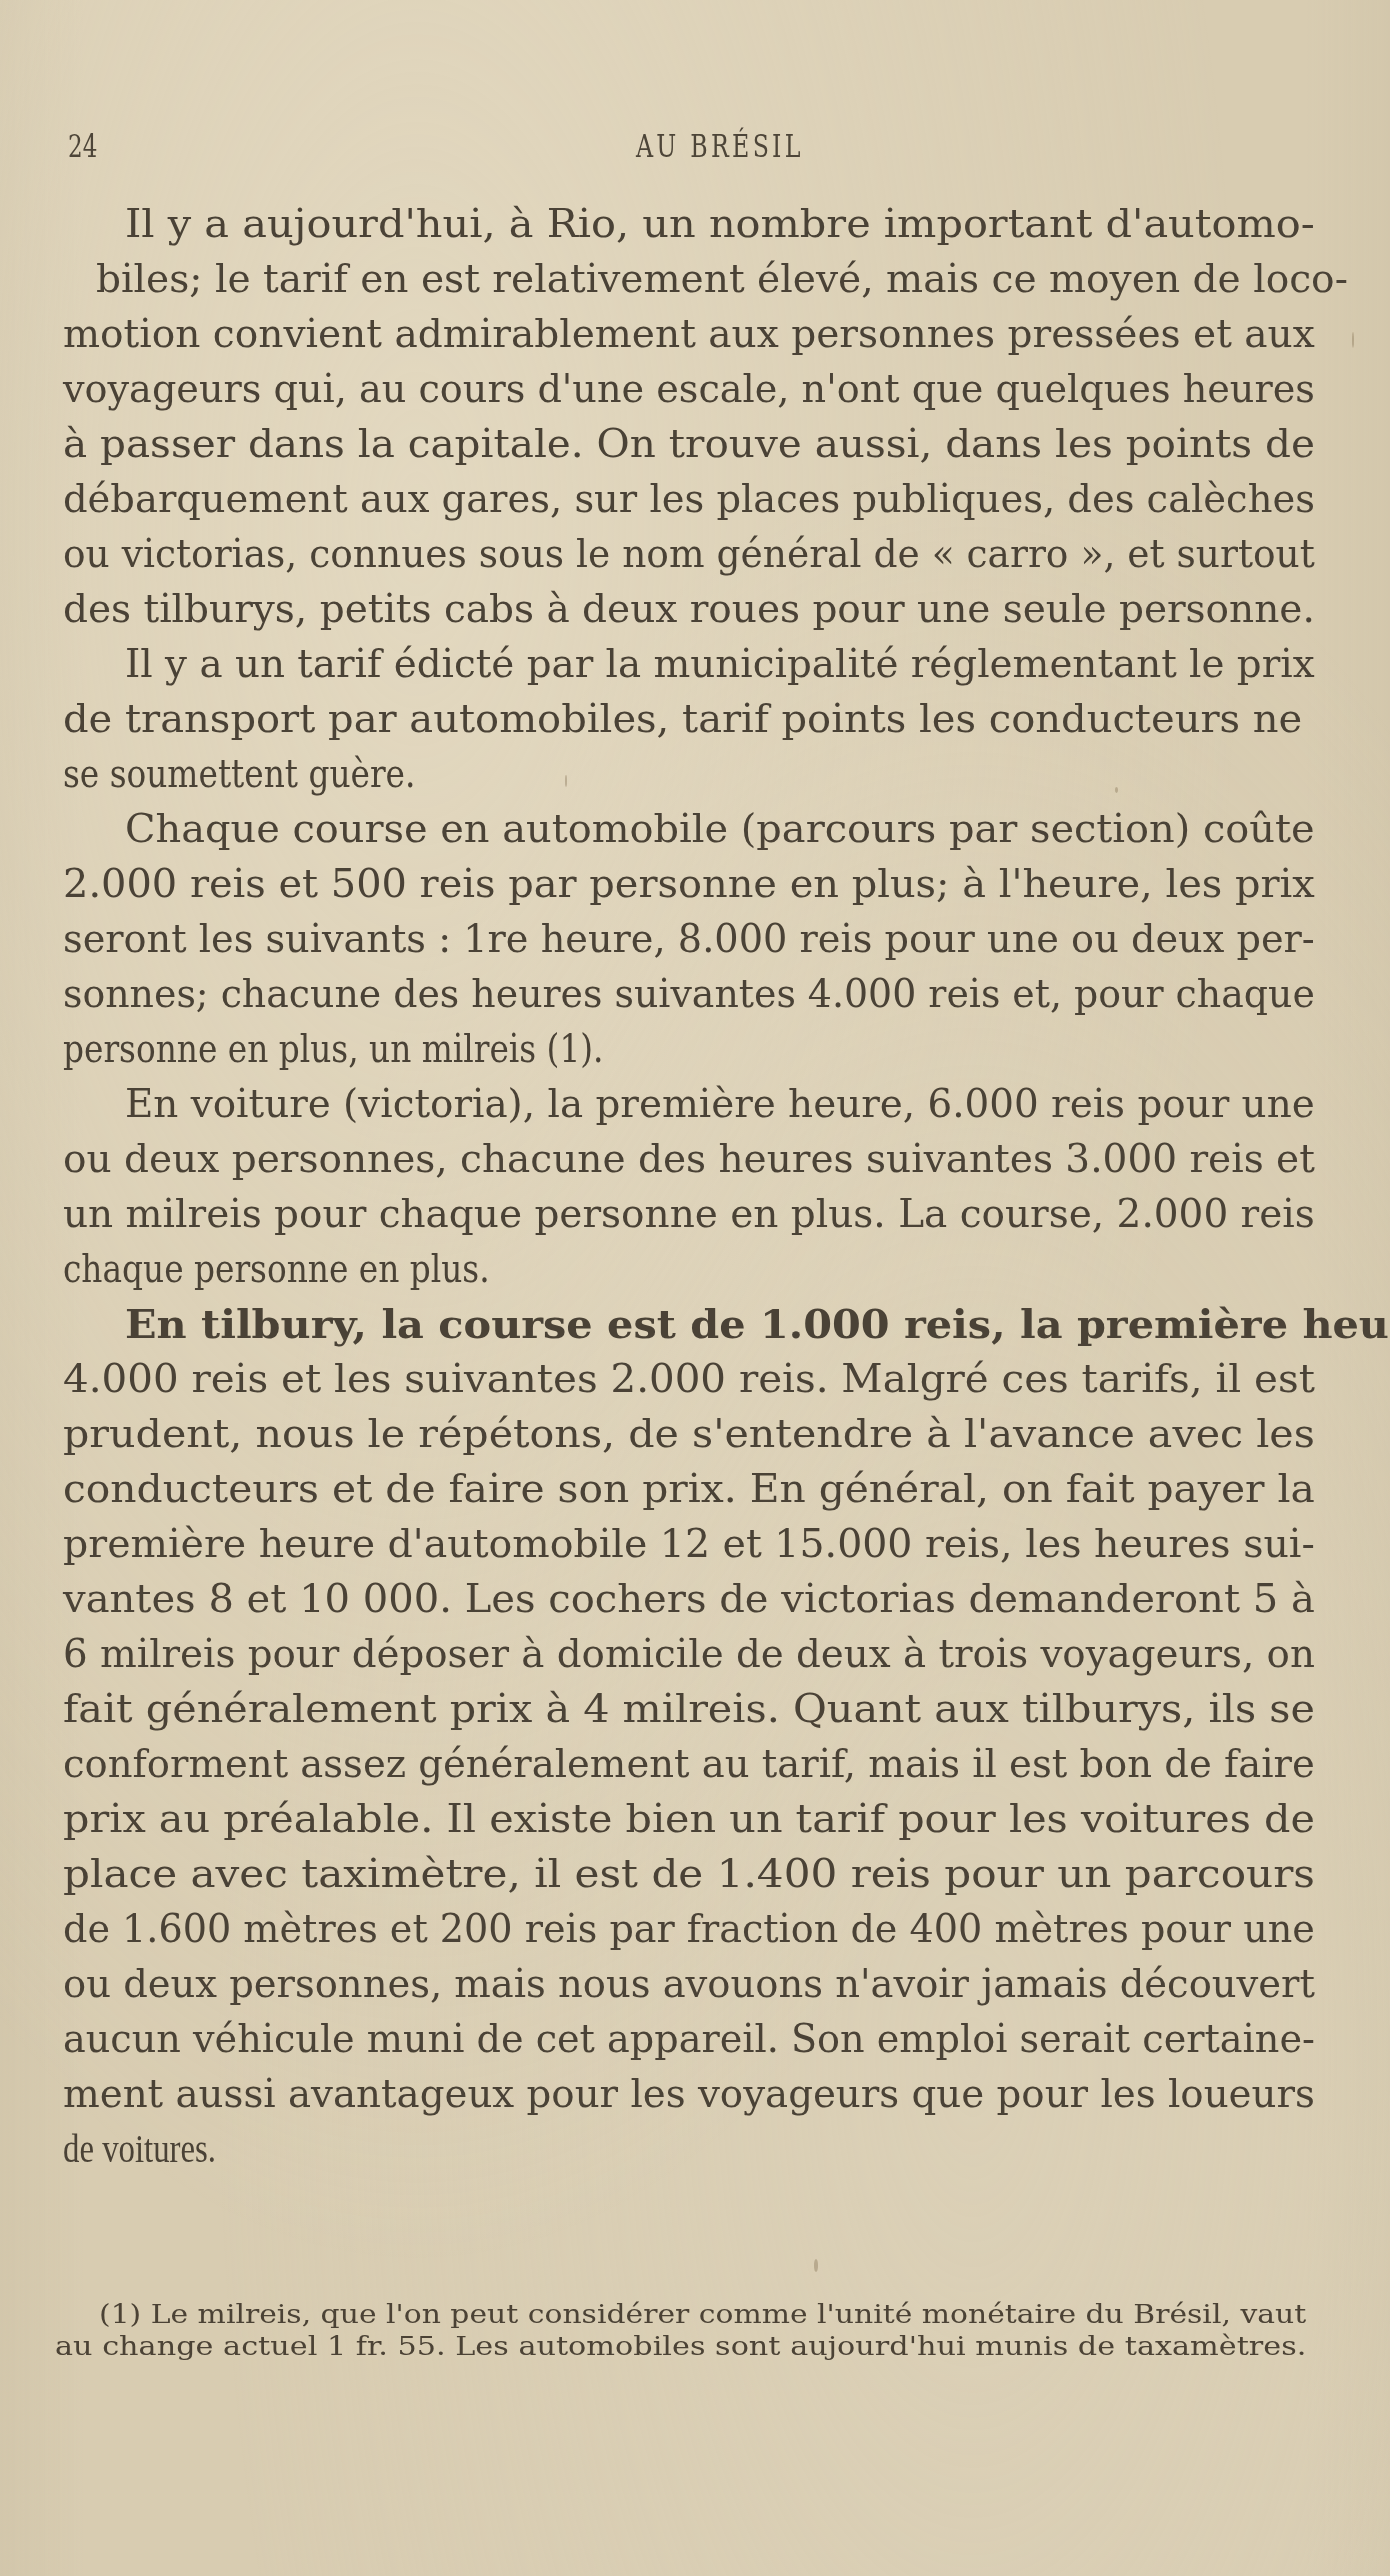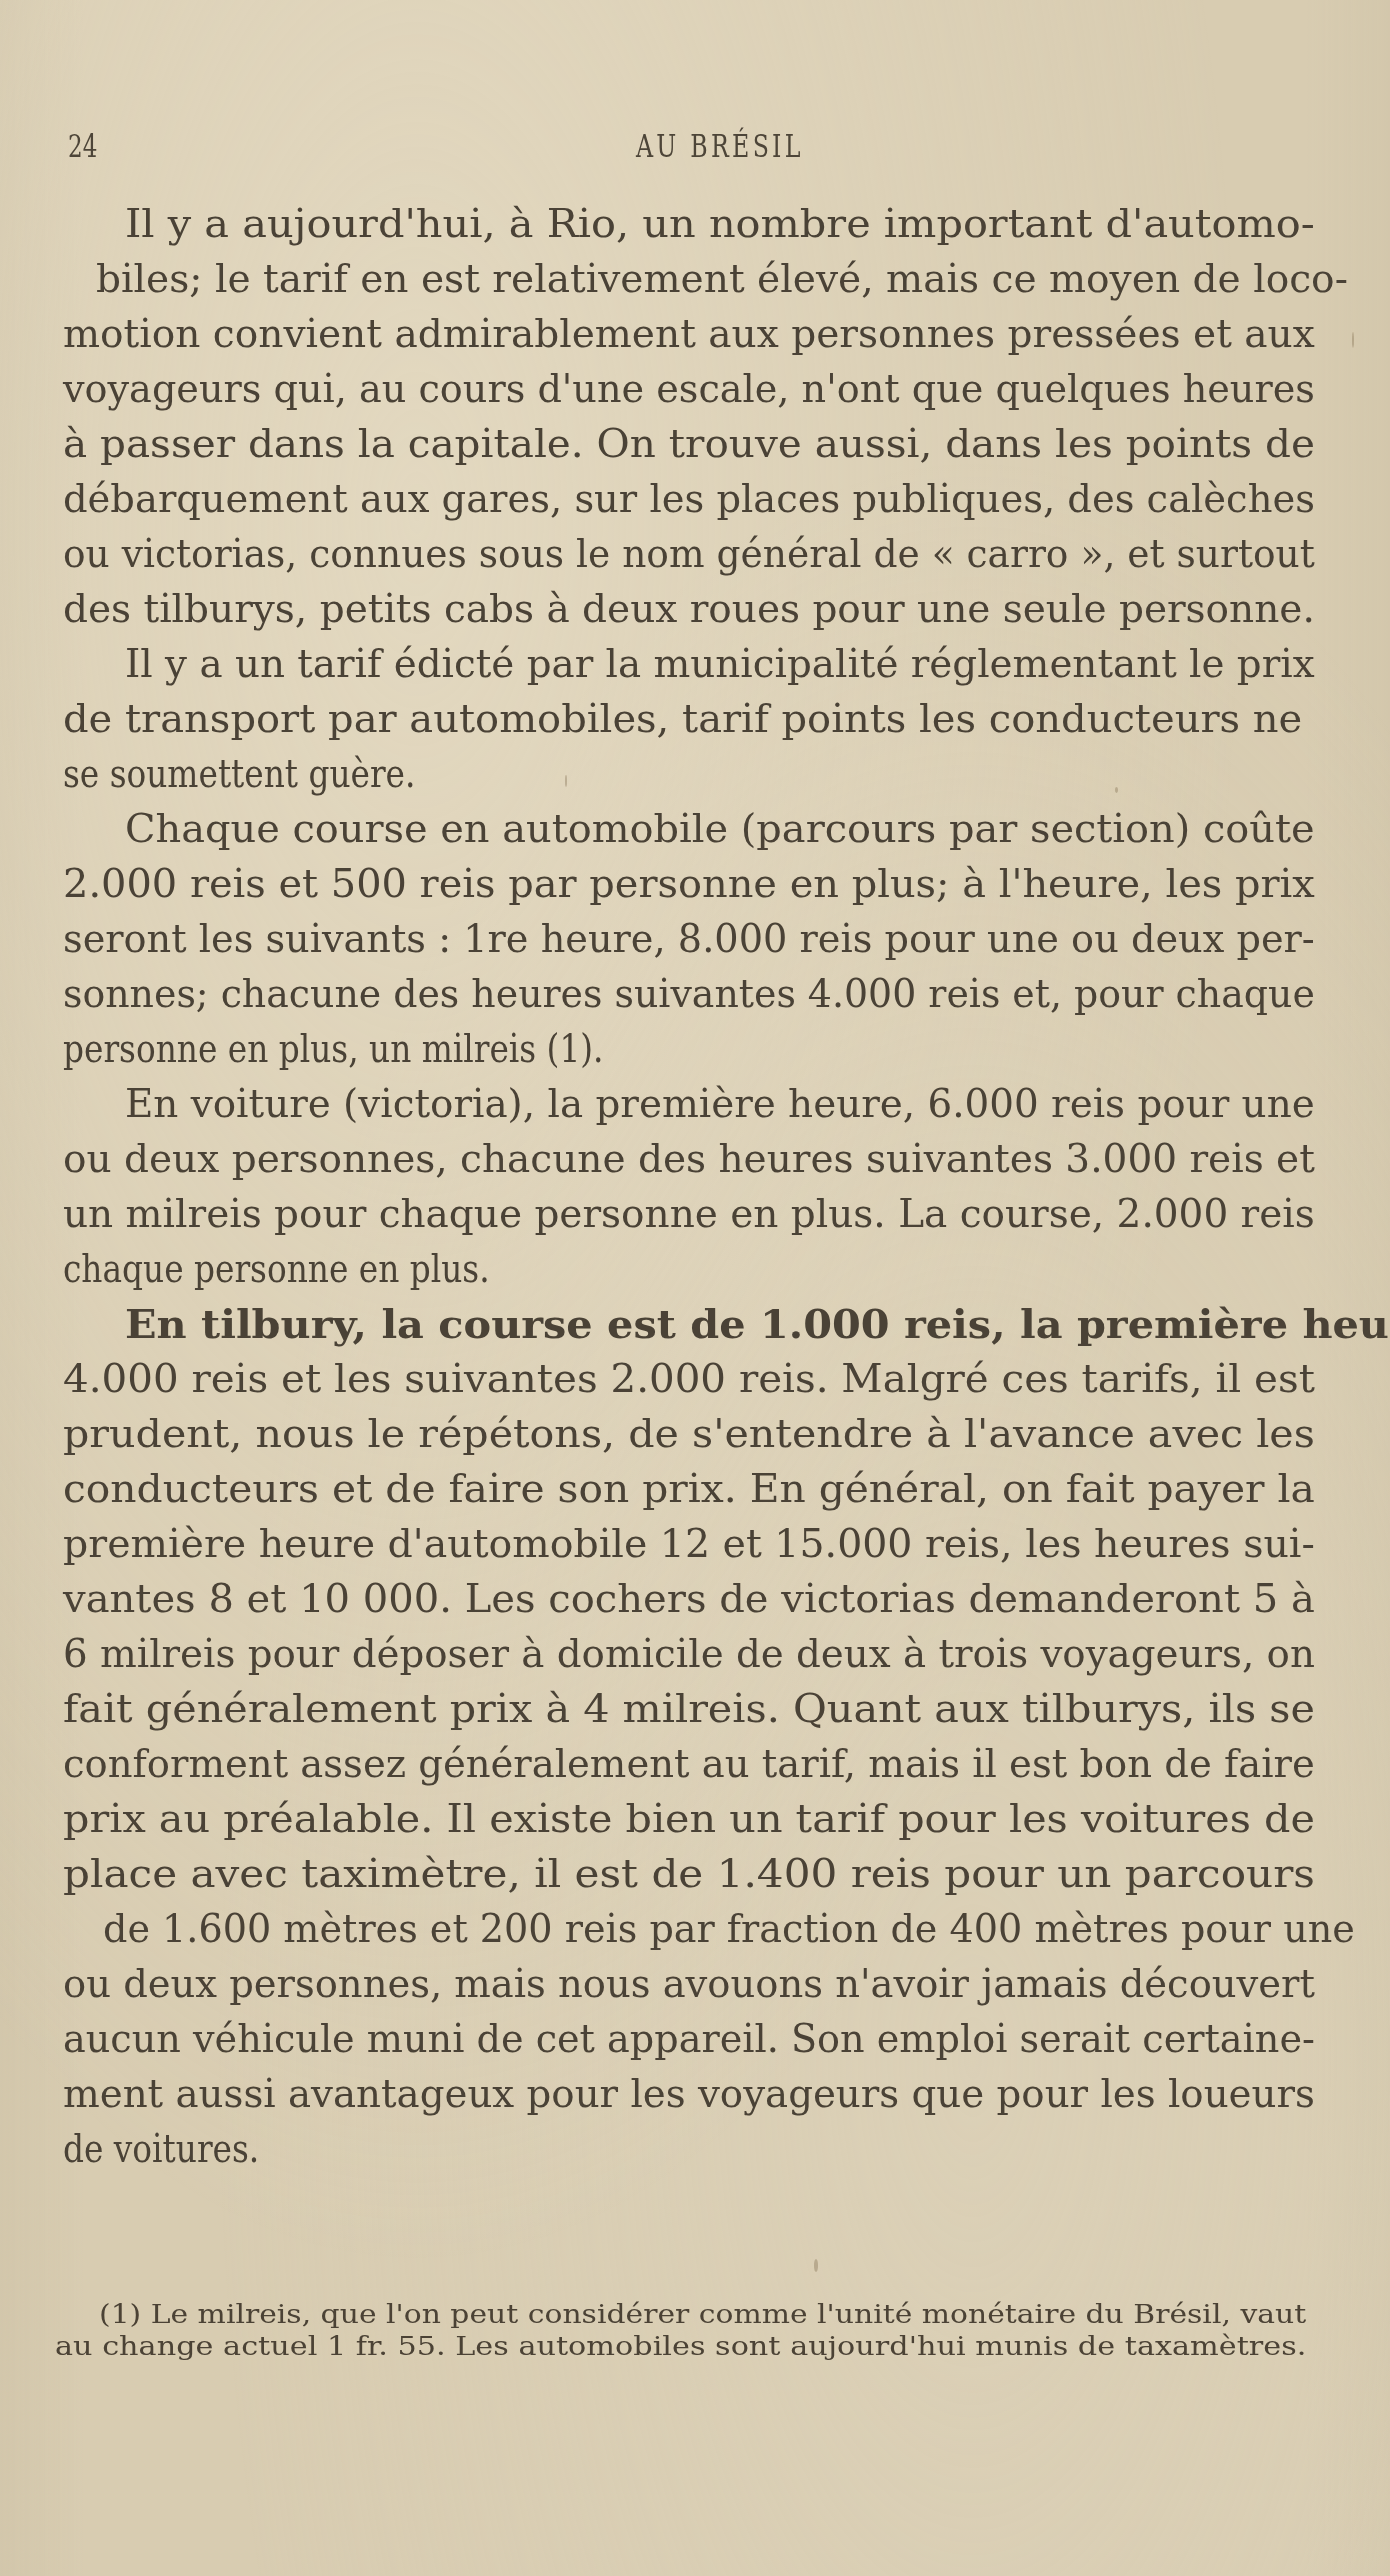--- a/index.html
+++ b/index.html
@@ -146,25 +146,25 @@
       <div class="line" style="display: block;"><span style="white-space: nowrap; display: inline-block; transform-origin: left center; transform: scaleX(1.0092);">4.000 reis et les suivantes 2.000 reis. Malgré ces tarifs, il est</span></div>
       <div class="line" style="display: block;"><span style="white-space: nowrap; display: inline-block; transform-origin: left center; transform: scaleX(1.0295);">prudent, nous le répétons, de s'entendre à l'avance avec les</span></div>
       <div class="line" style="display: block;"><span style="white-space: nowrap; display: inline-block; transform-origin: left center; transform: scaleX(1.019);">conducteurs et de faire son prix. En général, on fait payer la</span></div>
       <div class="line" style="display: block;"><span style="white-space: nowrap; display: inline-block; transform-origin: left center; transform: scaleX(0.9866);">première heure d'automobile 12 et 15.000 reis, les heures sui-</span></div>
       <div class="line" style="display: block;"><span style="white-space: nowrap; display: inline-block; transform-origin: left center; transform: scaleX(1.0013);">vantes 8 et 10 000. Les cochers de victorias demanderont 5 à</span></div>
       <div class="line" style="display: block;"><span style="white-space: nowrap; display: inline-block; transform-origin: left center; transform: scaleX(0.9694);">6 milreis pour déposer à domicile de deux à trois voyageurs, on</span></div>
       <div class="line" style="display: block;"><span style="white-space: nowrap; display: inline-block; transform-origin: left center; transform: scaleX(1.0323);">fait généralement prix à 4 milreis. Quant aux tilburys, ils se</span></div>
       <div class="line" style="display: block;"><span style="white-space: nowrap; display: inline-block; transform-origin: left center; transform: scaleX(0.9633);">conforment assez généralement au tarif, mais il est bon de faire</span></div>
       <div class="line" style="display: block;"><span style="white-space: nowrap; display: inline-block; transform-origin: left center; transform: scaleX(1.0324);">prix au préalable. Il existe bien un tarif pour les voitures de</span></div>
       <div class="line" style="display: block;"><span style="white-space: nowrap; display: inline-block; transform-origin: left center; transform: scaleX(1.0531);">place avec taximètre, il est de 1.400 reis pour un parcours</span></div>
-      <div class="line" style="display: block; margin-left: 40px;"><span style="white-space: nowrap; display: inline-block; transform-origin: left center; transform: scaleX(0.9531);">de 1.600 mètres et 200 reis par fraction de 400 mètres pour une</span></div>
+      <div class="line" style="display: block;"><span style="white-space: nowrap; display: inline-block; transform-origin: left center; transform: scaleX(0.9531);">de 1.600 mètres et 200 reis par fraction de 400 mètres pour une</span></div>
       <div class="line" style="display: block;"><span style="white-space: nowrap; display: inline-block; transform-origin: left center; transform: scaleX(0.9615);">ou deux personnes, mais nous avouons n'avoir jamais découvert</span></div>
       <div class="line" style="display: block;"><span style="white-space: nowrap; display: inline-block; transform-origin: left center; transform: scaleX(0.9541);">aucun véhicule muni de cet appareil. Son emploi serait certaine-</span></div>
       <div class="line" style="display: block;"><span style="white-space: nowrap; display: inline-block; transform-origin: left center; transform: scaleX(0.9685);">ment aussi avantageux pour les voyageurs que pour les loueurs</span></div>
-      <div class="line last" style="display: block;"><span style="white-space: nowrap; display: inline-block; transform-origin: left center; transform: scaleX(0.82);">de voitures.</span></div>
+      <div class="line last" style="display: block; font-family: Liberation Serif, serif;"><span style="white-space: nowrap; display: inline-block; transform-origin: left center; transform: scaleX(0.82);">de voitures.</span></div>
     </div>
   </div>
 
   <div class="footnotes">
     <div class="footnote-line indent" style="display: block;"><span style="white-space: nowrap; display: inline-block; transform-origin: left center; transform: scaleX(1.1249);">(1) Le milreis, que l'on peut considérer comme l'unité monétaire du Brésil, vaut</span></div>
     <div class="footnote-line" style="display: block;"><span style="white-space: nowrap; display: inline-block; transform-origin: left center; transform: scaleX(1.1424);">au change actuel 1 fr. 55. Les automobiles sont aujourd'hui munis de taxamètres.</span></div>
   </div>
 
   <div class="speck" style="left:814px;top:2259px;width:4.4px;height:13.3px;"></div>
   <div class="speck" style="left:1115px;top:787px;width:2.9px;height:5.9px;"></div>

